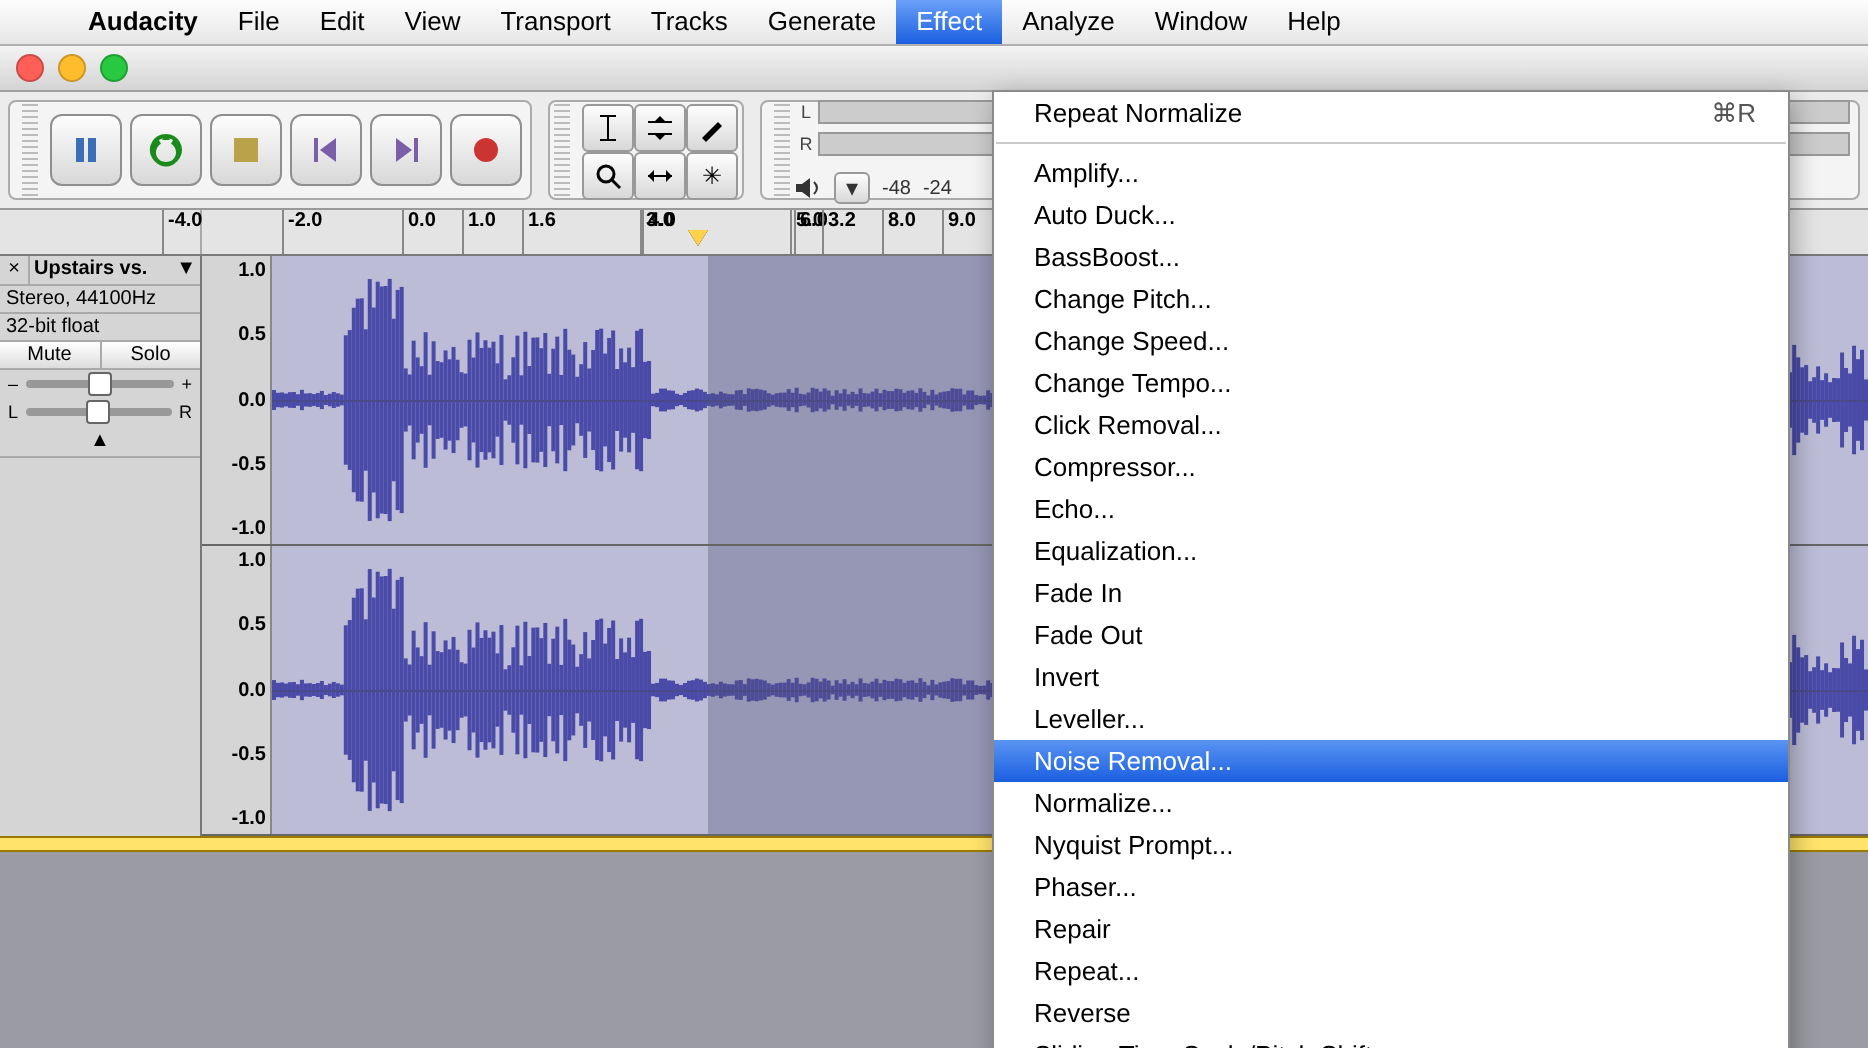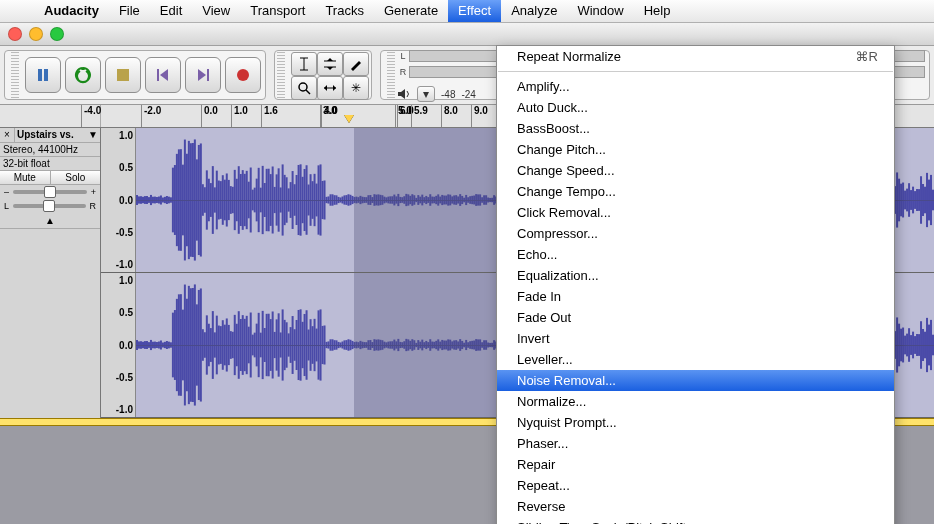--- a/index.html
+++ b/index.html
@@ -448,21 +448,21 @@
       <div class="cursor" style="left:248px"></div>
     <div class="ruler-tick" style="left: -20px;">-4.0</div>
         <div class="ruler-tick" style="left: 40px;">-2.0</div>
         <div class="ruler-tick" style="left: 100px;">0.0</div>
         <div class="ruler-tick" style="left: 130px;">1.0</div>
         <div class="ruler-tick" style="left: 160px;">1.6</div>
         <div class="ruler-tick" style="left: 190px; margin-left: 29px;">3.0</div>
         <div class="ruler-tick" style="left: 220px;">4.0</div>
         <div class="ruler-tick" style="left: 250px; margin-left: 44px;">5.0</div>
         <div class="ruler-tick" style="left: 296px;">6.0</div>
-        <div class="ruler-tick" style="left: 310px;">5.9</div>
+        <div class="ruler-tick" style="left: 310px;">3.2</div>
         <div class="ruler-tick" style="left: 340px;">8.0</div>
         <div class="ruler-tick" style="left: 370px;">9.0</div>
         <div class="ruler-tick" style="left: 400px;">10.0</div>
       </div>
   </div>
 
   <div class="tracks">
     <div class="track-info">
       <div class="ti-row">
         <div class="ti-close">×</div>

